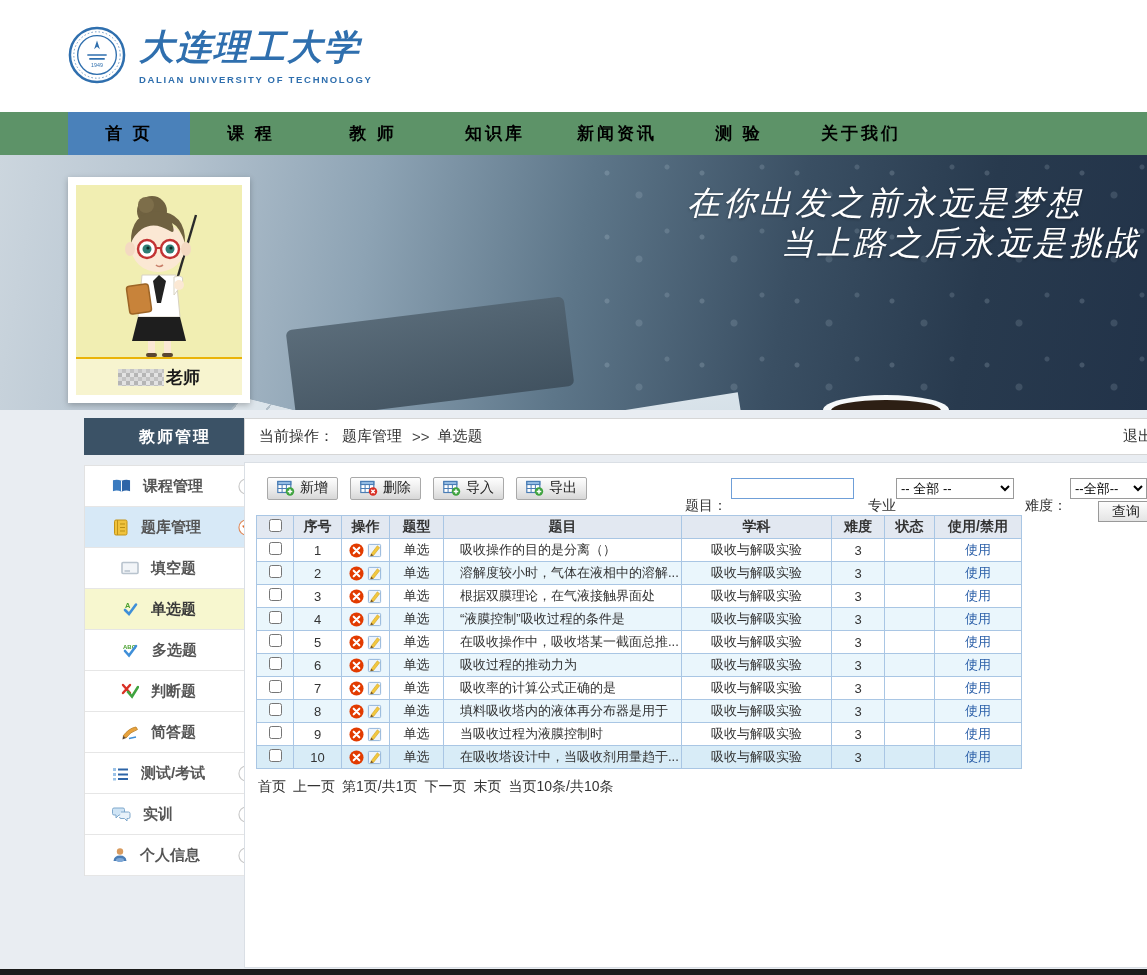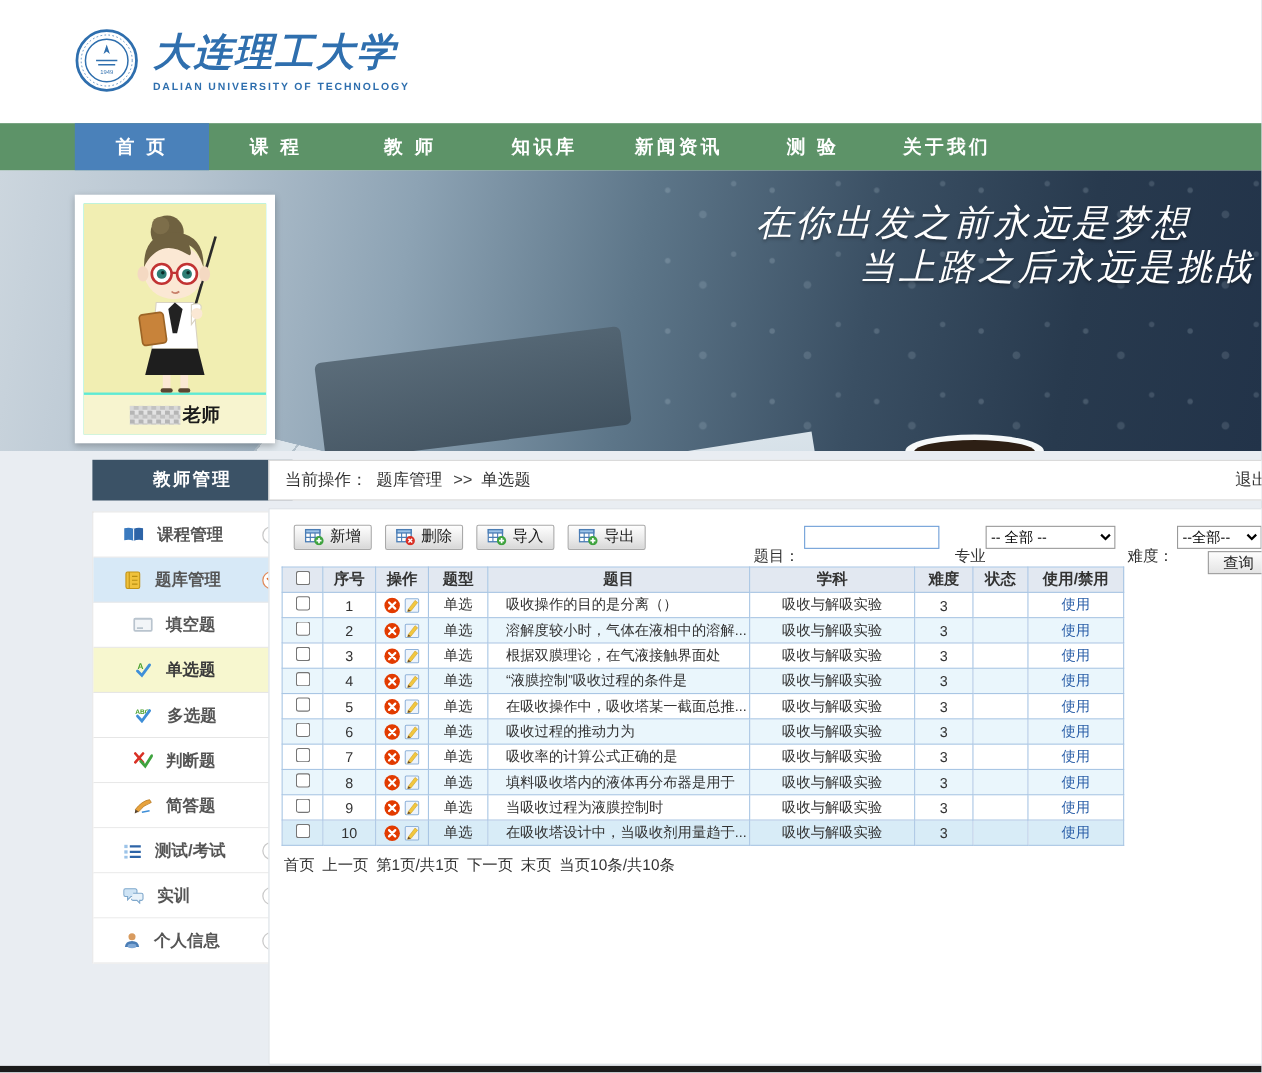--- a/index.html
+++ b/index.html
@@ -11,21 +11,21 @@
   
   .top-header { position:absolute; left:0; top:0; width:1147px; height:112px; background:#fff; }
   .logo { position:absolute; left:68px; top:24px; display:flex; align-items:center; gap:13px; }
   .logo-text .zh { font-family:"DejaVu Serif","Liberation Serif",serif; font-style:italic; font-weight:bold;
                    font-size:35px; color:var(--brand-blue,#2f6fae); letter-spacing:2px; }
   .logo-text .en { font-size:9.5px; font-weight:bold; letter-spacing:1.7px; color:var(--brand-blue,#2f6fae); margin-top:3px; }
 
   
   .main-nav { position:absolute; left:0; top:112px; width:1147px; height:43px;
               background:var(--nav-green,#5d9368); display:flex; padding-left:68px; }
-  .nav-item { width:122px; height:43px; line-height:43px; text-align:center; color:#ffffff;
+  .nav-item { width:122px; height:43px; line-height:43px; text-align:center; color:#000000;
               font-size:17px; font-weight:bold; letter-spacing:3px; cursor:pointer; }
   .nav-item.active { background:var(--nav-active,#4a81ba); }
 
   
   .banner { position:absolute; left:0; top:155px; width:1147px; height:255px; overflow:hidden;
             background:linear-gradient(100deg,#ccd6de 0%,#b7c5d1 14%,#8da3b4 32%,#5d7689 50%,#3a4f63 68%,#283a4e 84%,#223349 100%); }
   .banner-drops { position:absolute; right:0; top:0; width:560px; height:255px; opacity:.5;
       background-image:radial-gradient(circle at 20px 18px, rgba(220,235,245,.35) 0 2px, transparent 3px),
                        radial-gradient(circle at 52px 40px, rgba(220,235,245,.28) 0 3px, transparent 4px),
                        radial-gradient(circle at 80px 12px, rgba(220,235,245,.3) 0 2px, transparent 3px);
@@ -44,21 +44,21 @@
   .cup-rim { position:absolute; left:823px; top:240px; width:126px; height:30px; background:#f6f9fa; border-radius:50%; }
   .cup-coffee { position:absolute; left:831px; top:245px; width:110px; height:21px; background:#2d1f14; border-radius:50%; }
   .slogan { position:absolute; right:6px; top:28px; text-align:right; color:#fff;
             font-family:"DejaVu Serif","Liberation Serif",serif; font-style:italic;
             font-size:33px; letter-spacing:3px; text-shadow:0 1px 3px rgba(0,0,0,.35); line-height:40px; }
   .slogan .l1 { padding-right:58px; }
 
   
   .avatar-card { position:absolute; left:68px; top:22px; width:182px; height:226px; background:#fff;
                  padding:8px; box-shadow:0 2px 6px rgba(0,0,0,.25); }
-  .avatar-inner { width:100%; height:100%; background:#5eead4; position:relative; }
+  .avatar-inner { width:100%; height:100%; background:#eab308; position:relative; }
   .avatar-caption { position:absolute; left:0; bottom:0; width:100%; height:36px; background:#f7f4cf;
                     display:flex; align-items:center; justify-content:center; gap:2px;
                     font-size:17px; font-weight:bold; color:#1a1a1a; }
   .mosaic { display:inline-block; width:46px; height:17px;
             background:conic-gradient(#c2c2c2 0 25%, #e3e3e3 0 50%, #b5b5b5 0 75%, #d8d8d8 0) 0 0/8px 8px; }
 
   
   .sidebar { position:absolute; left:84px; top:418px; width:182px; }
   .sidebar-header { height:37px; line-height:37px; text-align:center; background:var(--sidebar-header,#3b5266);
                     color:#fff; font-size:16px; font-weight:bold; letter-spacing:2px; }

